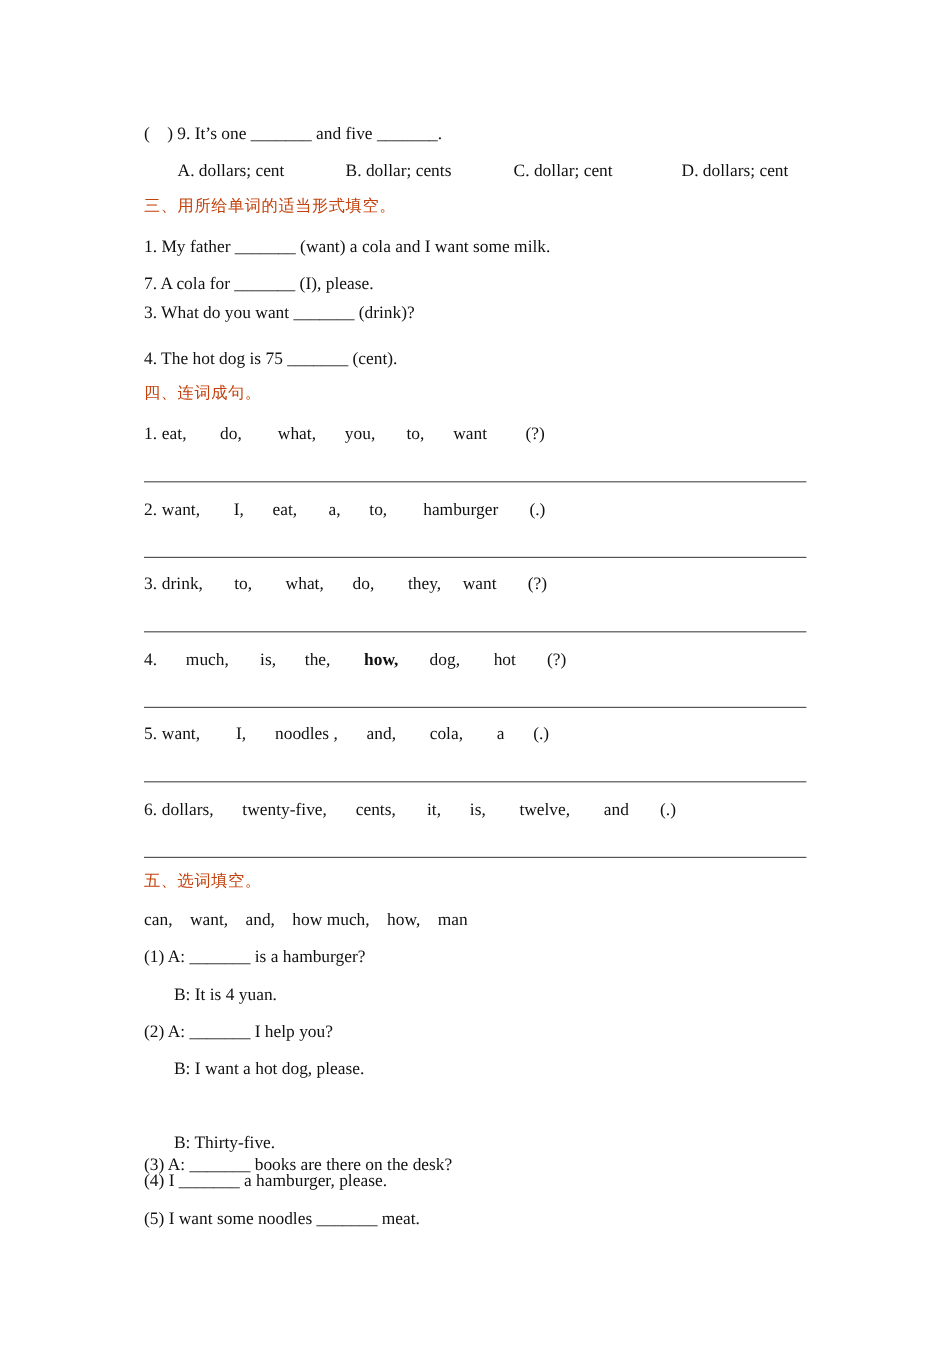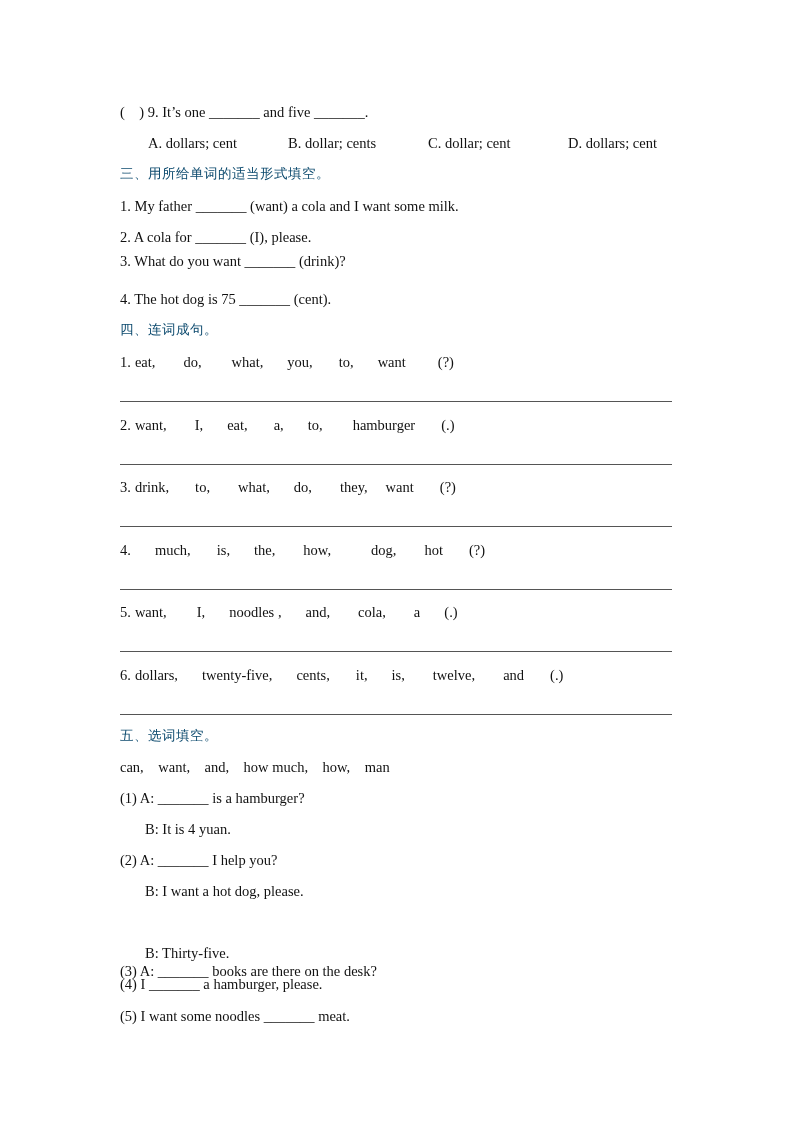--- a/index.html
+++ b/index.html
@@ -1,38 +1,38 @@
 <!DOCTYPE html>
 <html><head>
   <meta charset="utf-8">
   <style>
     html, body { margin: 0; padding: 0; background: #ffffff; }
     body { width: 793px; height: 1122px; position: relative; overflow: hidden;
       font-family: "Liberation Serif", "DejaVu Serif", serif; color: #111; font-size: 14.5px; }
     .line { position: absolute; left: 120px; white-space: pre; line-height: 18px; }
     .indent { left: 145px; }
-    .cn { font-family: Liberation Serif, serif; font-size: 13.5px; color: #0c4a6e; letter-spacing: 0.5px; }
+    .cn { font-family: Liberation Mono, monospace; font-size: 13.5px; color: #c2410c; letter-spacing: 0.5px; }
     .rule { position: absolute; left: 120px; width: 552px; height: 0; border-top: 1px solid #555; }
     .opt { position: absolute; white-space: pre; line-height: 18px; }
     .words { position: absolute; left: 120px; display: flex; line-height: 18px; }
     .words span { white-space: pre; }
   </style>
 </head>
 <body>
 
 <div>
   <div class="line" style="top:103px">(    ) 9. It’s one _______ and five _______.</div>
   <div class="opt" style="top:134px;left:148px">A. dollars; cent</div>
   <div class="opt" style="top:134px;left:288px">B. dollar; cents</div>
   <div class="opt" style="top:134px;left:428px">C. dollar; cent</div>
   <div class="opt" style="top:134px;left:568px">D. dollars; cent</div>
 
   <div class="line cn" style="top:165px">三、用所给单词的适当形式填空。</div>
   <div class="line" style="top:197px">1. My father _______ (want) a cola and I want some milk.</div>
-  <div class="line" style="top:228px">2. A cola for _______ (I), please.</div>
+  <div class="line" style="top:228px">7. A cola for _______ (I), please.</div>
   <div class="line" style="top:252px">3. What do you want _______ (drink)?</div>
   <div class="line" style="top:290px">4. The hot dog is 75 _______ (cent).</div>
 
   <div class="line cn" style="top:321px">四、连词成句。</div>
   <div id="reorder-items">
       <div class="words" style="top: 353px;">
         <span style="margin-right: 4px;">1.</span>
         <span style="margin-right: 28px;">eat,</span>
         <span style="margin-right: 30px;">do,</span>
         <span style="margin-right: 24px;">what,</span>
@@ -62,21 +62,21 @@
         <span style="margin-right: 18px;">they,</span>
         <span style="margin-right: 26px;">want</span>
         <span>(?)</span>
       </div>
       <div class="rule" style="top: 526px;"></div>
       <div class="words" style="top: 540.5px;">
         <span style="margin-right: 4px;">4.</span>
         <span style="margin-right: 26px; margin-left: 20px;">much,</span>
         <span style="margin-right: 24px;">is,</span>
         <span style="margin-right: 28px;">the,</span>
-        <span style="margin-right: 40px;">how,</span>
+        <span style="margin-right: 26px; font-weight: bold;">how,</span>
         <span style="margin-right: 28px;">dog,</span>
         <span style="margin-right: 26px;">hot</span>
         <span>(?)</span>
       </div>
       <div class="rule" style="top: 588.5px;"></div>
       <div class="words" style="top: 603px;">
         <span style="margin-right: 4px;">5.</span>
         <span style="margin-right: 30px;">want,</span>
         <span style="margin-right: 24px;">I,</span>
         <span style="margin-right: 24px;">noodles ,</span>

